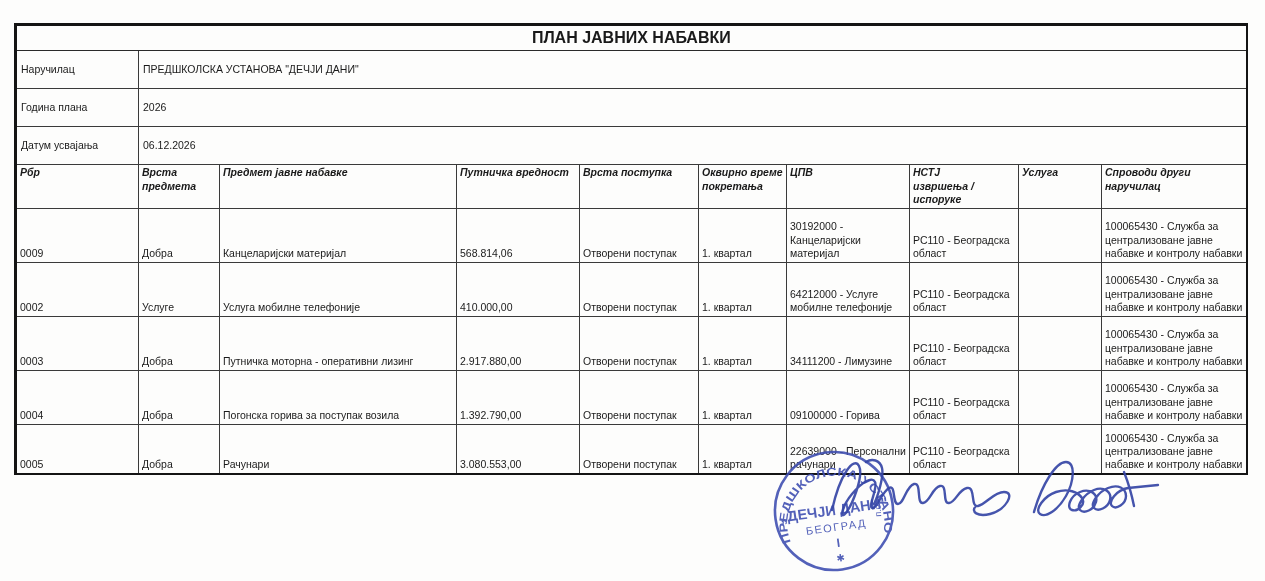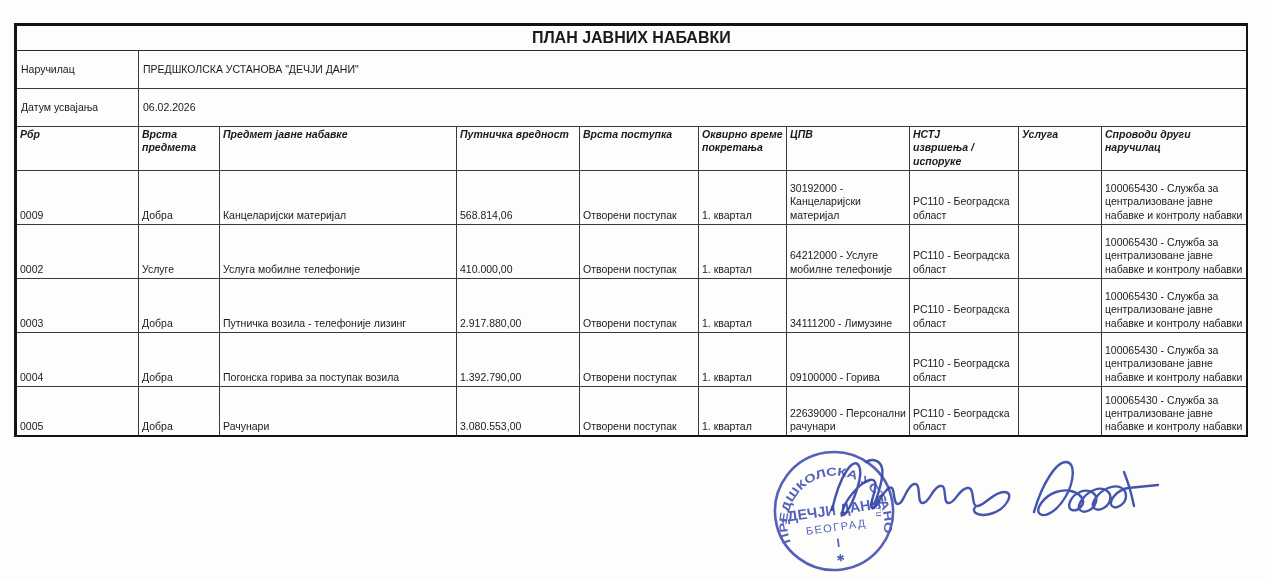--- a/index.html
+++ b/index.html
@@ -62,22 +62,26 @@
     <tbody>
         <tr class="r-title">
       <td colspan="10">ПЛАН ЈАВНИХ НАБАВКИ</td>
     </tr>
 
     <tr class="r-info">
       <td class="info-label">Наручилац</td>
       <td class="info-value" colspan="9">ПРЕДШКОЛСКА УСТАНОВА "ДЕЧЈИ ДАНИ"</td>
     </tr>
     <tr class="r-info">
+      <td class="info-label">Година плана</td>
+      <td class="info-value" colspan="9">2026</td>
+    </tr>
+    <tr class="r-info">
       <td class="info-label">Датум усвајања</td>
-      <td class="info-value" colspan="9">06.02.2026</td>
+      <td class="info-value" colspan="9">06.12.2026</td>
     </tr>
 
     <tr class="r-head">
       <th>Рбр</th>
       <th>Врста предмета</th>
       <th>Предмет јавне набавке</th>
       <th>Путничка вредност</th>
       <th>Врста поступка</th>
       <th>Оквирно време
 покретања</th>
@@ -116,21 +120,21 @@
       <td>РС110 - Београдска
 област</td>
       <td></td>
       <td>100065430 - Служба за
 централизоване јавне
 набавке и контролу набавки</td>
     </tr>
     <tr class="r-data">
       <td>0003</td>
       <td>Добра</td>
-      <td>Путничка возила - телефоније лизинг</td>
+      <td>Путничка моторна - оперативни лизинг</td>
       <td class="num">2.917.880,00</td>
       <td>Отворени поступак</td>
       <td>1. квартал</td>
       <td>34111200 - Лимузине</td>
       <td>РС110 - Београдска
 област</td>
       <td></td>
       <td>100065430 - Служба за
 централизоване јавне
 набавке и контролу набавки</td>

